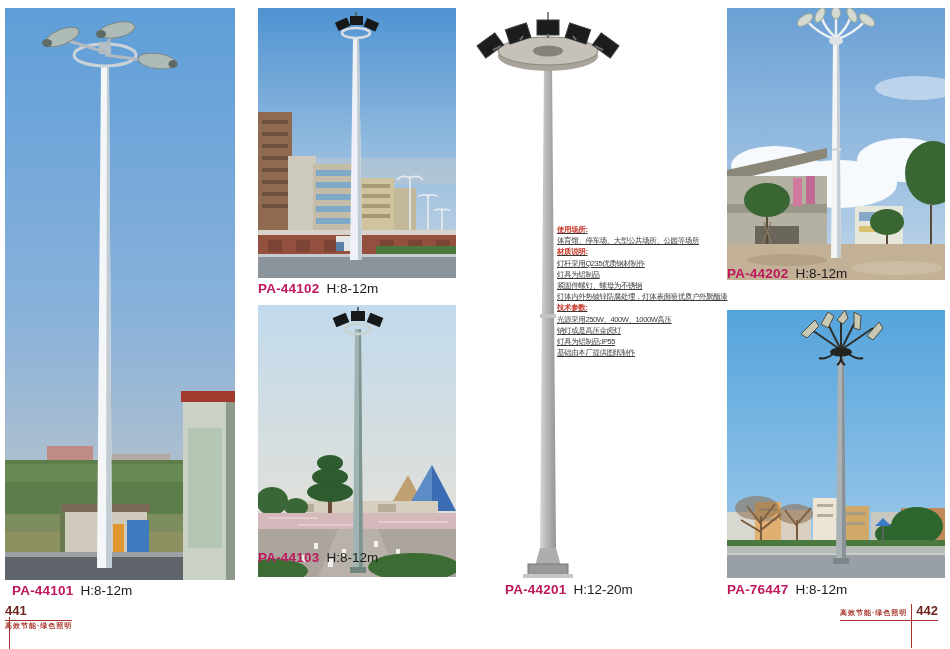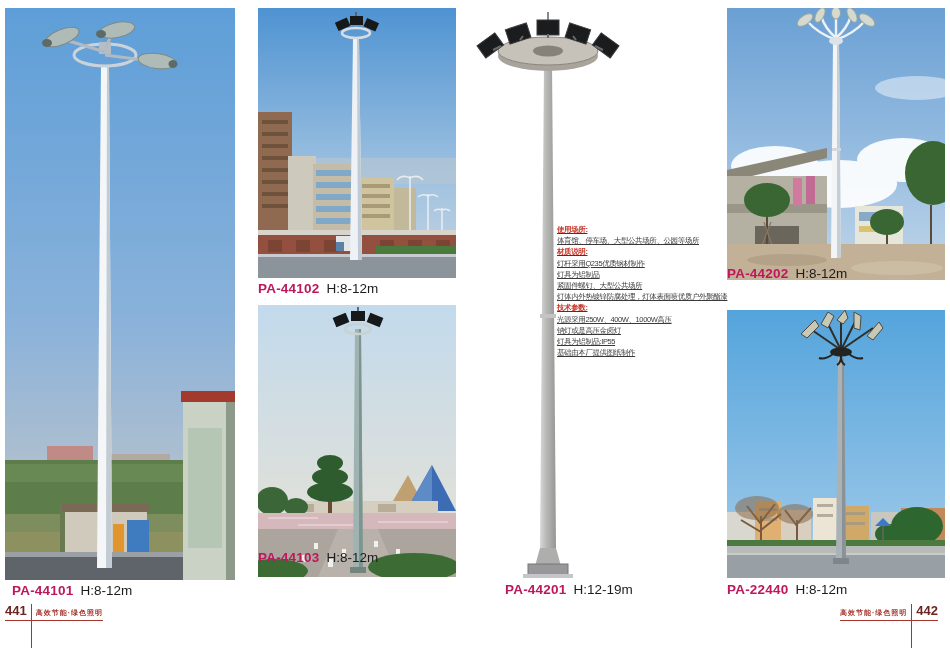--- a/index.html
+++ b/index.html
@@ -384,49 +384,49 @@
   </g>
 </svg>
 </div>
 
 <div class="info">
   <div class="ititle">使用场所:</div>
   <div>体育馆、停车场、大型公共场所、公园等场所</div>
   <div class="ititle">材质说明:</div>
   <div>灯杆采用Q235优质钢材制作</div>
   <div>灯具为铝制品</div>
-  <div>紧固件螺钉、大型公共场所</div>
+  <div>紧固件螺钉、螺母为不锈钢</div>
   <div>灯体内外热镀锌防腐处理，灯体表面喷优质户外聚酯漆</div>
   <div class="ititle">技术参数:</div>
   <div>光源采用250W、400W、1000W高压</div>
   <div>钠灯或是高压金卤灯</div>
   <div>灯具为铝制品:IP55</div>
   <div>基础由本厂提供图纸制作</div>
 </div>
 
 <div class="plabel" style="left:12px;top:583px;">
   <span class="pcode">PA-44101</span><span class="ph">H:8-12m</span>
 </div>
 <div class="plabel" style="left:258px;top:281px;">
   <span class="pcode">PA-44102</span><span class="ph">H:8-12m</span>
 </div>
 <div class="plabel" style="left:258px;top:550px;">
   <span class="pcode">PA-44103</span><span class="ph">H:8-12m</span>
 </div>
 <div class="plabel" style="left:505px;top:582px;">
-  <span class="pcode">PA-44201</span><span class="ph">H:12-19m</span>
+  <span class="pcode">PA-44201</span><span class="ph">H:12-20m</span>
 </div>
 <div class="plabel" style="left:727px;top:266px;text-align:right;">
   <span class="pcode">PA-44202</span><span class="ph">H:8-12m</span>
 </div>
 <div class="plabel" style="left:727px;top:582px;">
-  <span class="pcode">PA-22440</span><span class="ph">H:8-12m</span>
-</div>
-
-<div class="footer" style="left:5px;">
+  <span class="pcode">PA-76447</span><span class="ph">H:8-12m</span>
+</div>
+
+<div class="footer" style="left:5px;flex-direction:column;">
   <span class="pagenum">441</span>
   <span class="vline"></span>
   <span class="slogan">高效节能·绿色照明</span>
 </div>
 <div class="footer" style="right:12px;">
   <span class="slogan">高效节能·绿色照明</span>
   <span class="vline"></span>
   <span class="pagenum">442</span>
 </div>
 

